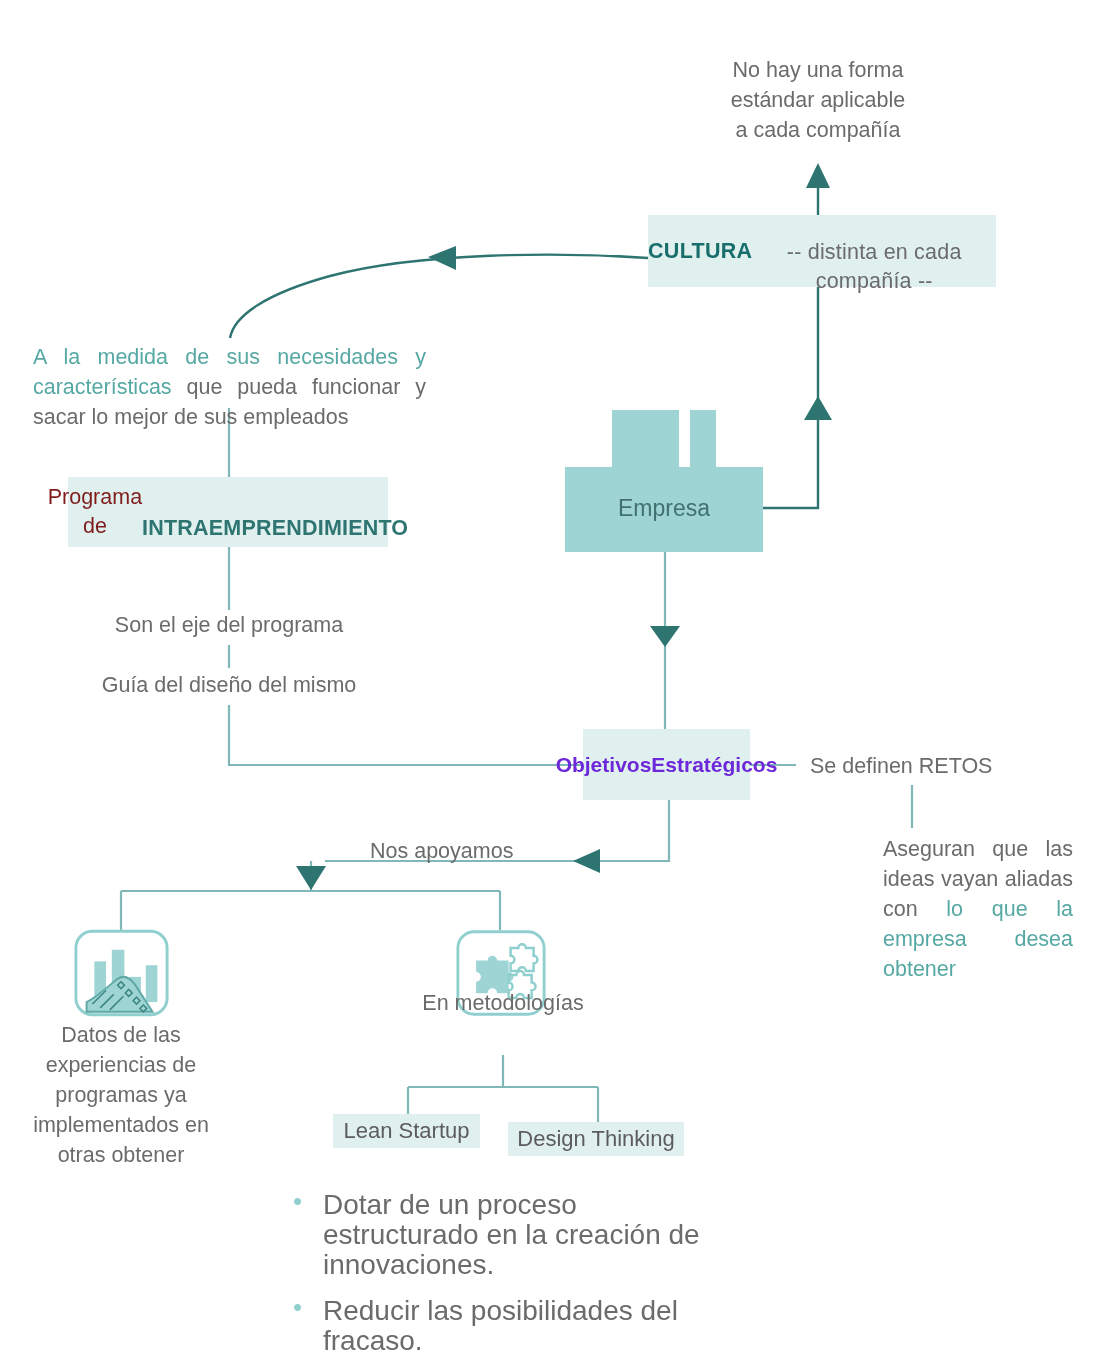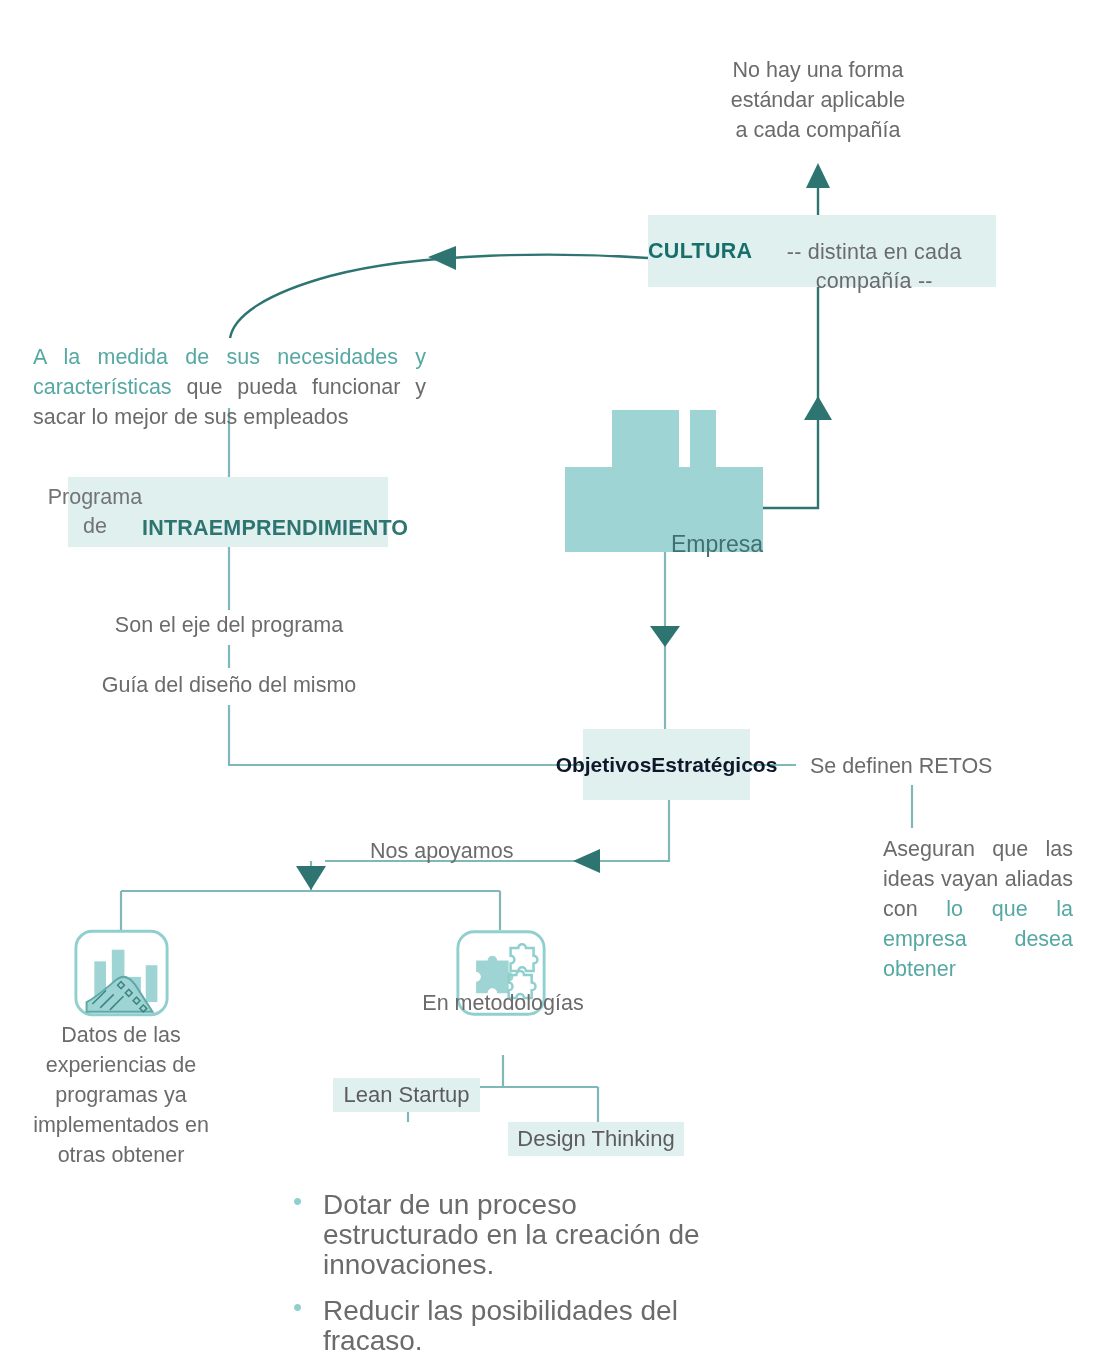--- a/index.html
+++ b/index.html
@@ -41,26 +41,26 @@
   
   .box {
     background: #e0f0ef;
     display: flex;
     flex-direction: row;
     align-items: center;
     justify-content: center;
     text-align: center;
     line-height: 29px;
   }
-  .box .line-a { color: #737373; font-size: 21.5px; }
+  .box .line-a { color: #7f1d1d; font-size: 21.5px; }
   .box .line-b { color: #2e7572; font-size: 21.5px; font-weight: bold; letter-spacing: .2px; margin-top: 32px; }
   .box-cultura .line-a { color: #176e6b; font-size: 21.5px; font-weight: bold; letter-spacing: .3px; }
   .box-cultura .line-b { color: #6b6b6b; font-size: 21.5px; font-weight: normal; }
   .box-obj {
-    color: #0f172a;
+    color: #6d28d9;
     font-size: 21px;
     font-weight: bold;
     line-height: 27px;
   }
   .box-pill {
     background: #e0f0ef;
     color: #5c5c5c;
     font-size: 22px;
     display: flex;
     align-items: center;
@@ -69,23 +69,22 @@
 
   
   .factory-body, .factory-chim {
     position: absolute;
     background: #9ed5d4;
   }
   .factory-label {
     position: absolute;
     color: #41706f;
     font-size: 23px;
-    text-align: right;
+    text-align: center;
     width: 100%;
-    margin-top: 36px;
   }
 
   
   .bullet-row { display: flex; align-items: flex-start; }
   .bullet-dot {
     color: #8fcfce;
     font-size: 26px;
     line-height: 22px;
     width: 30px;
     flex: 0 0 30px;
@@ -215,21 +214,21 @@
 
       <g fill="none" stroke="#8fcfce" stroke-width="2.6">
         <path d="M58,20 h8 a4,4 0 1 1 8,0 h8 v8 a4,4 0 1 1 0,8 v8 h-8 a4,4 0 1 0 -8,0 h-8 v-8 a4,4 0 1 0 0,-8 z"></path>
         <path d="M56,48 h8 a4,4 0 1 1 8,0 h8 v8 a4,4 0 1 1 0,8 v8 h-8 a4,4 0 1 0 -8,0 h-8 v-8 a4,4 0 1 0 0,-8 z"></path>
       </g>
     </svg>
   </div>
 
   <div class="abs txt txt-center" style="left:393px; top:988px; width:220px;">En metodologías</div>
 
-  <div class="abs box-pill" style="left:333px; top:1078px; width:147px; height:34px;">
+  <div class="abs box-pill" style="left:333px; top:1114px; width:147px; height:34px;">
     <span>Lean Startup</span>
   </div>
   <div class="abs box-pill" style="left:508px; top:1122px; width:176px; height:34px;">
     <span>Design Thinking</span>
   </div>
 
   <div class="abs" style="left:293px; top:1190px; width:430px;">
     <div class="bullet-row" style="margin-bottom:16px;">
       <span class="bullet-dot">•</span>
       <span class="bullet-txt">Dotar de un proceso estructurado en la creación de innovaciones.</span>

